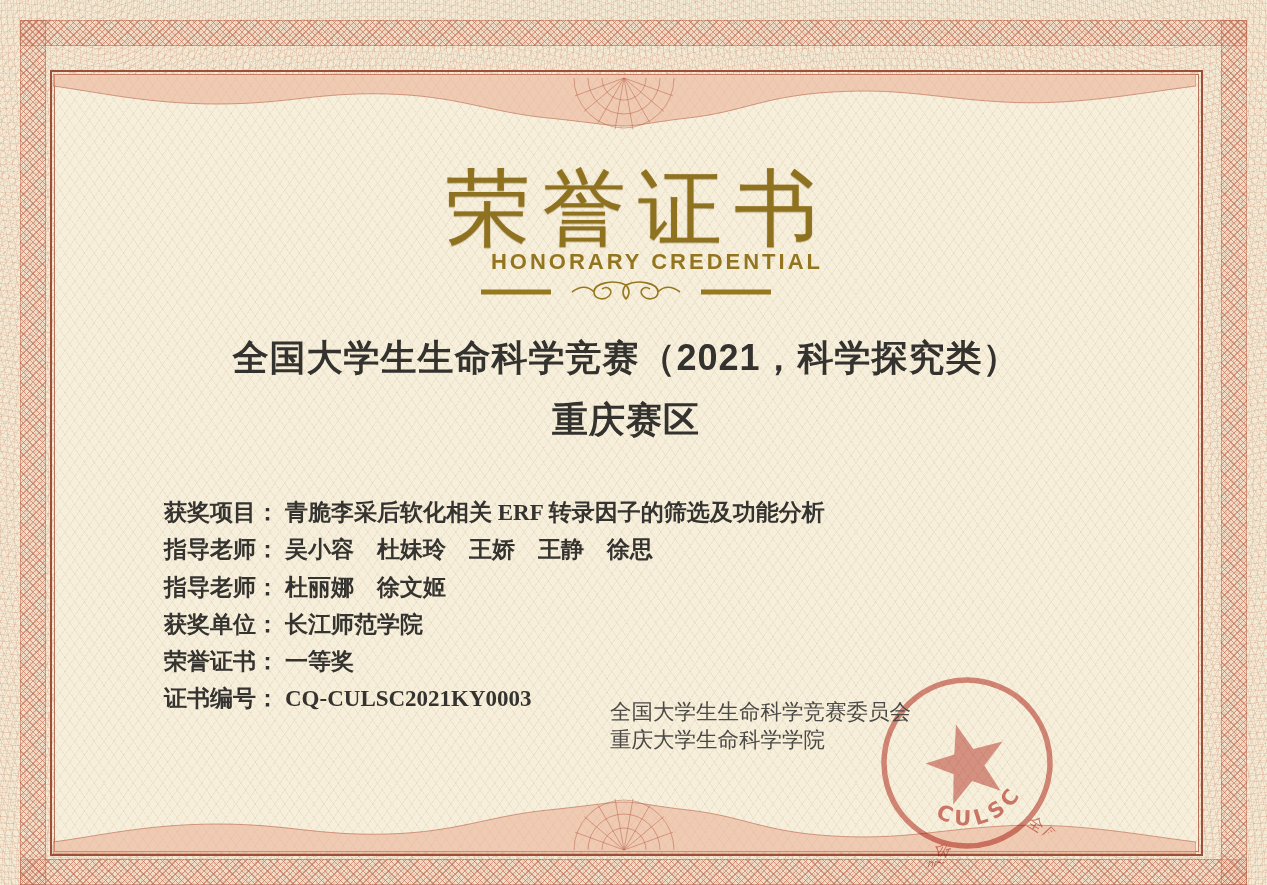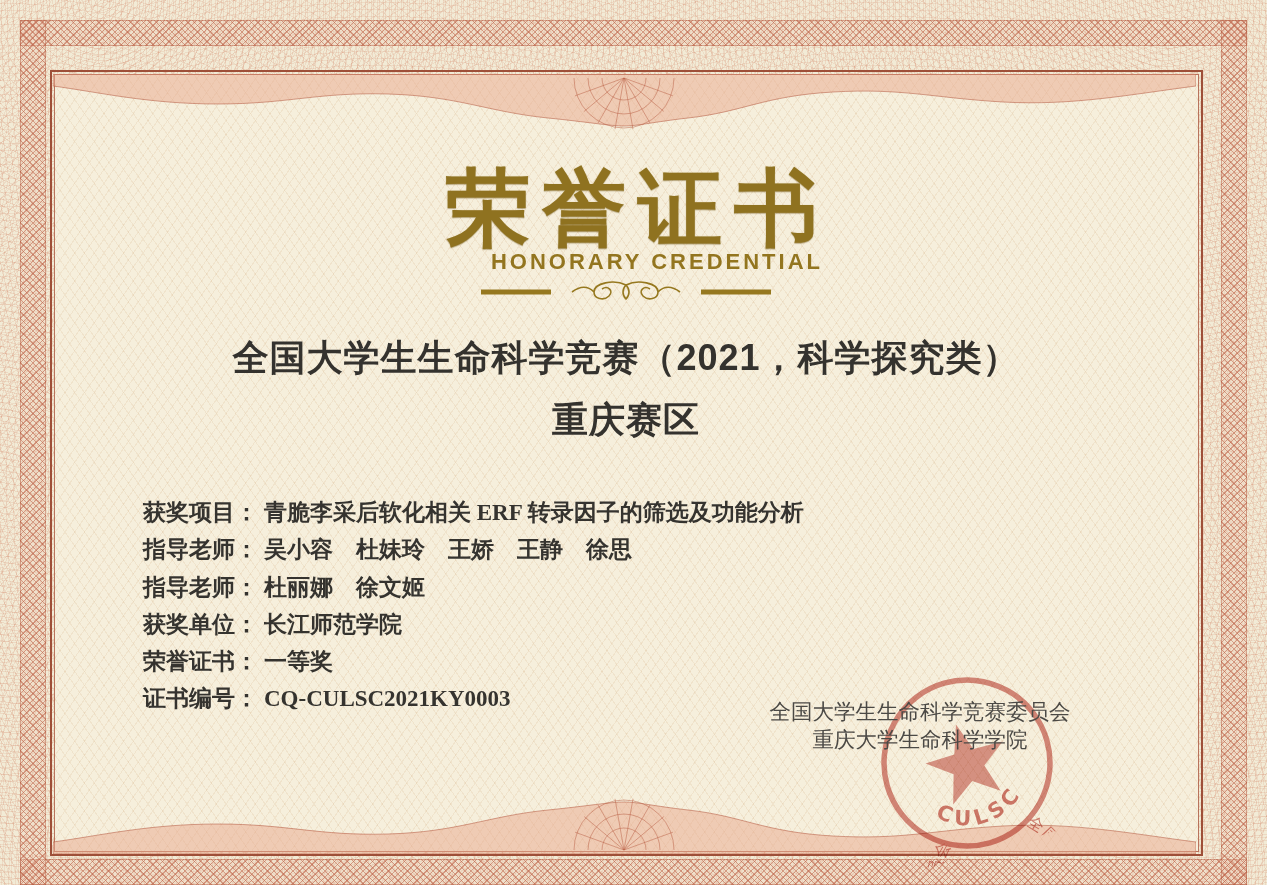--- a/index.html
+++ b/index.html
@@ -36,35 +36,35 @@
       repeating-linear-gradient(55deg, rgba(203,156,106,.14) 0 1px, transparent 1px 8px),
       repeating-linear-gradient(-55deg,rgba(203,156,106,.14) 0 1px, transparent 1px 8px);}
   
   .band{position:absolute;left:53px;width:1143px;height:62px;}
   .band-top{top:74px;}
   .band-bottom{top:792px;transform:scaleY(-1);}
   .band-fill{fill:rgba(232,167,140,.5);stroke:rgba(180,90,65,.55);stroke-width:1;}
   .band-lines{stroke:rgba(186,95,70,.5);stroke-width:1;fill:none;}
   
   .center-col{position:absolute;left:53px;width:1146px;text-align:center;}
-  .title{top:152px;font-size:84px;font-weight:700;letter-spacing:12px;padding-left:12px;
+  .title{top:152px;font-size:84px;font-weight:400;letter-spacing:12px;padding-left:12px;
     color:#8f7220;text-shadow:0 1px 1px rgba(110,85,20,.45), 0 0 1px rgba(150,120,40,.4);}
   .subtitle{top:249px;font-family:"Liberation Sans","DejaVu Sans",sans-serif;font-weight:700;
     font-size:22px;letter-spacing:3px;padding-left:15px;color:#93751f;margin-left:16px;}
   .flourish{top:280px;height:24px;}
   .flourish svg{vertical-align:top;}
   .fl{stroke:#96781f;fill:none;}
   .comp{font-family:"Liberation Sans","DejaVu Sans",sans-serif;font-weight:700;color:#34322e;
     font-size:36px;letter-spacing:1px;}
   .comp1{top:334px;text-align:center;}
   .comp2{top:396px;}
   .fields{position:absolute;left:143px;top:494px;font-size:23px;font-weight:600;color:#35332f;z-index:3;}
-  .field-row{height:37.3px;line-height:37.3px;white-space:nowrap;}
+  .field-row{height:37.3px;line-height:37.3px;white-space:nowrap;margin-left:21px;}
   .field-value{margin-left:6px;}
-  .issuers{position:absolute;left:610px;top:698px;width:620px;text-align:center;z-index:3;
+  .issuers{position:absolute;left:610px;top:698px;width:620px;text-align:left;z-index:3;
     font-size:21.5px;line-height:28.4px;color:#4b4945;font-weight:500;}
   
   .seal{position:absolute;left:877px;top:673px;width:180px;height:180px;z-index:2;
     transform:rotate(-16deg);opacity:.85;mix-blend-mode:multiply;}
   .seal-ring{fill:none;stroke:#c5564c;stroke-width:5.5;opacity:.8;}
   .seal-star{fill:#c5564c;opacity:.7;}
   .seal-ring-text{font-size:16px;letter-spacing:1px;fill:#c5564c;opacity:.85;
     font-family:"Liberation Serif","DejaVu Serif",serif;}
   .seal-abbr{font-size:21px;letter-spacing:5px;fill:#c5564c;opacity:.9;font-weight:700;
     font-family:"DejaVu Sans","Liberation Sans",sans-serif;}

